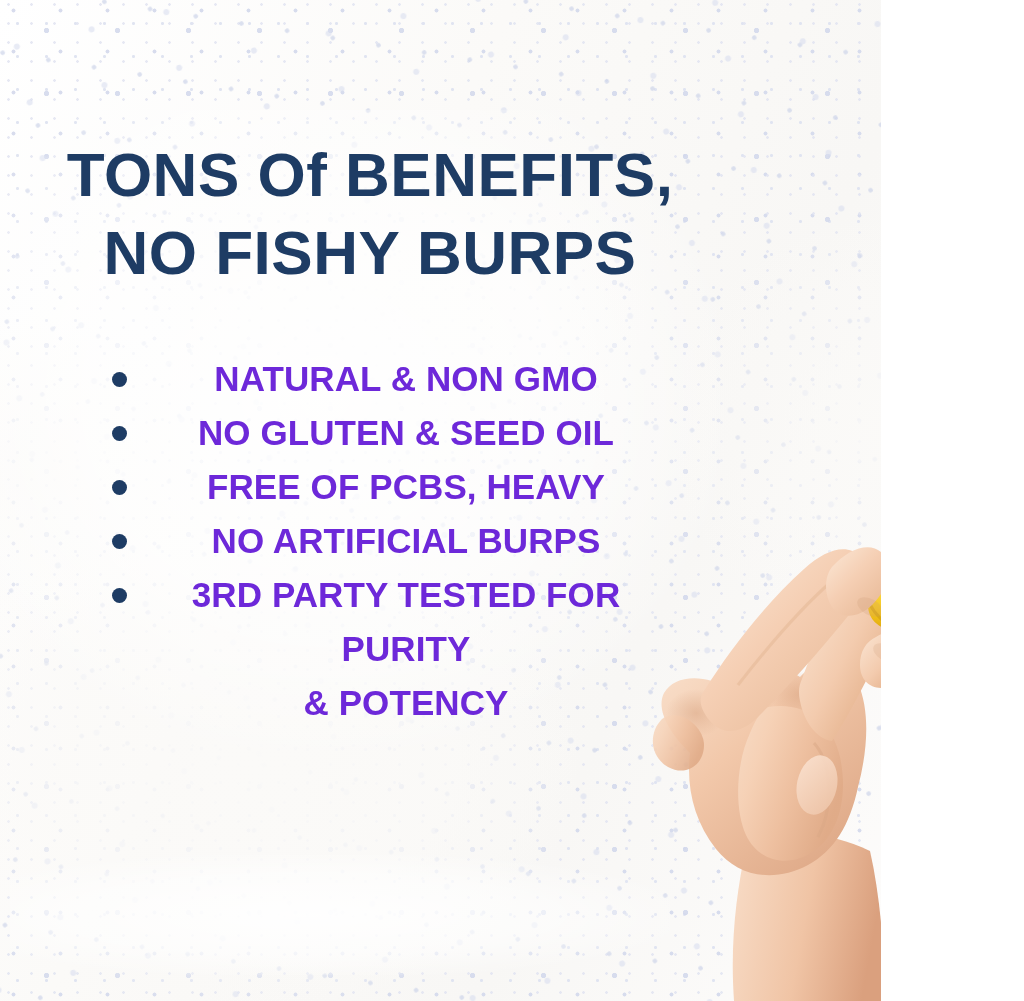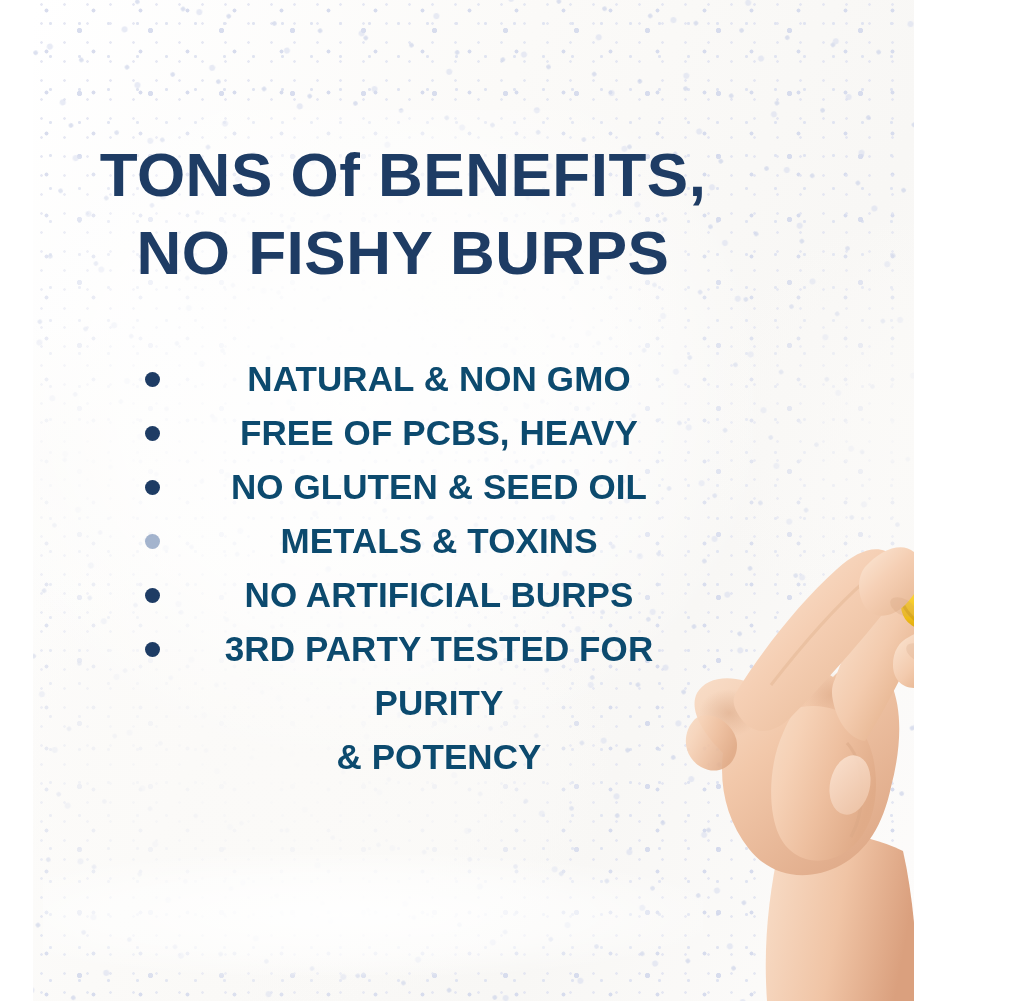--- a/index.html
+++ b/index.html
@@ -11,21 +11,20 @@
   body {
     font-family: "Liberation Sans", sans-serif;
   }
 
   #poster {
     position: relative;
     width: 881px;
     height: 1001px;
     overflow: hidden;
     background: #fbfaf8;
-    margin-left: 33px;
     -webkit-font-smoothing: antialiased;
   }
 
   
   .bg-base {
     position: absolute;
     inset: 0;
     background:
       linear-gradient(115deg, #ffffff 0%, #fbfaf8 38%, #f8f7f5 70%, #fdfcfb 100%);
   }
@@ -137,21 +136,21 @@
     background: #1e3c64;
   }
   .bullet.faded {
     background: #8197bb;
     opacity: .72;
   }
   .benefit-text {
     display: block;
     padding-left: 22px;
     text-align: center;
-    color: #0c4a6e;
+    color: #6d28d9;
     font-family: "Liberation Sans", sans-serif;
     font-weight: 700;
     font-size: 35px;
     line-height: 54px;
     letter-spacing: 0.1px;
     white-space: pre-line;
   }
 
   
   .brand {
@@ -200,32 +199,28 @@
 
   <div class="benefits">
 
     <div class="benefit-row">
       <span class="bullet"></span>
       <span class="benefit-text">NATURAL &amp; NON GMO</span>
     </div>
 
     <div class="benefit-row">
       <span class="bullet"></span>
+      <span class="benefit-text">NO GLUTEN &amp; SEED OIL</span>
+    </div>
+
+    <div class="benefit-row">
+      <span class="bullet"></span>
       <span class="benefit-text">FREE OF PCBS, HEAVY</span>
     </div>
 
-    <div class="benefit-row">
-      <span class="bullet"></span>
-      <span class="benefit-text">NO GLUTEN &amp; SEED OIL</span>
-    </div>
-
-    <div class="benefit-row">
-      <span class="bullet faded"></span>
-      <span class="benefit-text">METALS &amp; TOXINS</span>
-    </div>
 
     <div class="benefit-row">
       <span class="bullet"></span>
       <span class="benefit-text">NO ARTIFICIAL BURPS</span>
     </div>
 
     <div class="benefit-row">
       <span class="bullet"></span>
       <span class="benefit-text">3RD PARTY TESTED FOR PURITY</span>
     </div>

